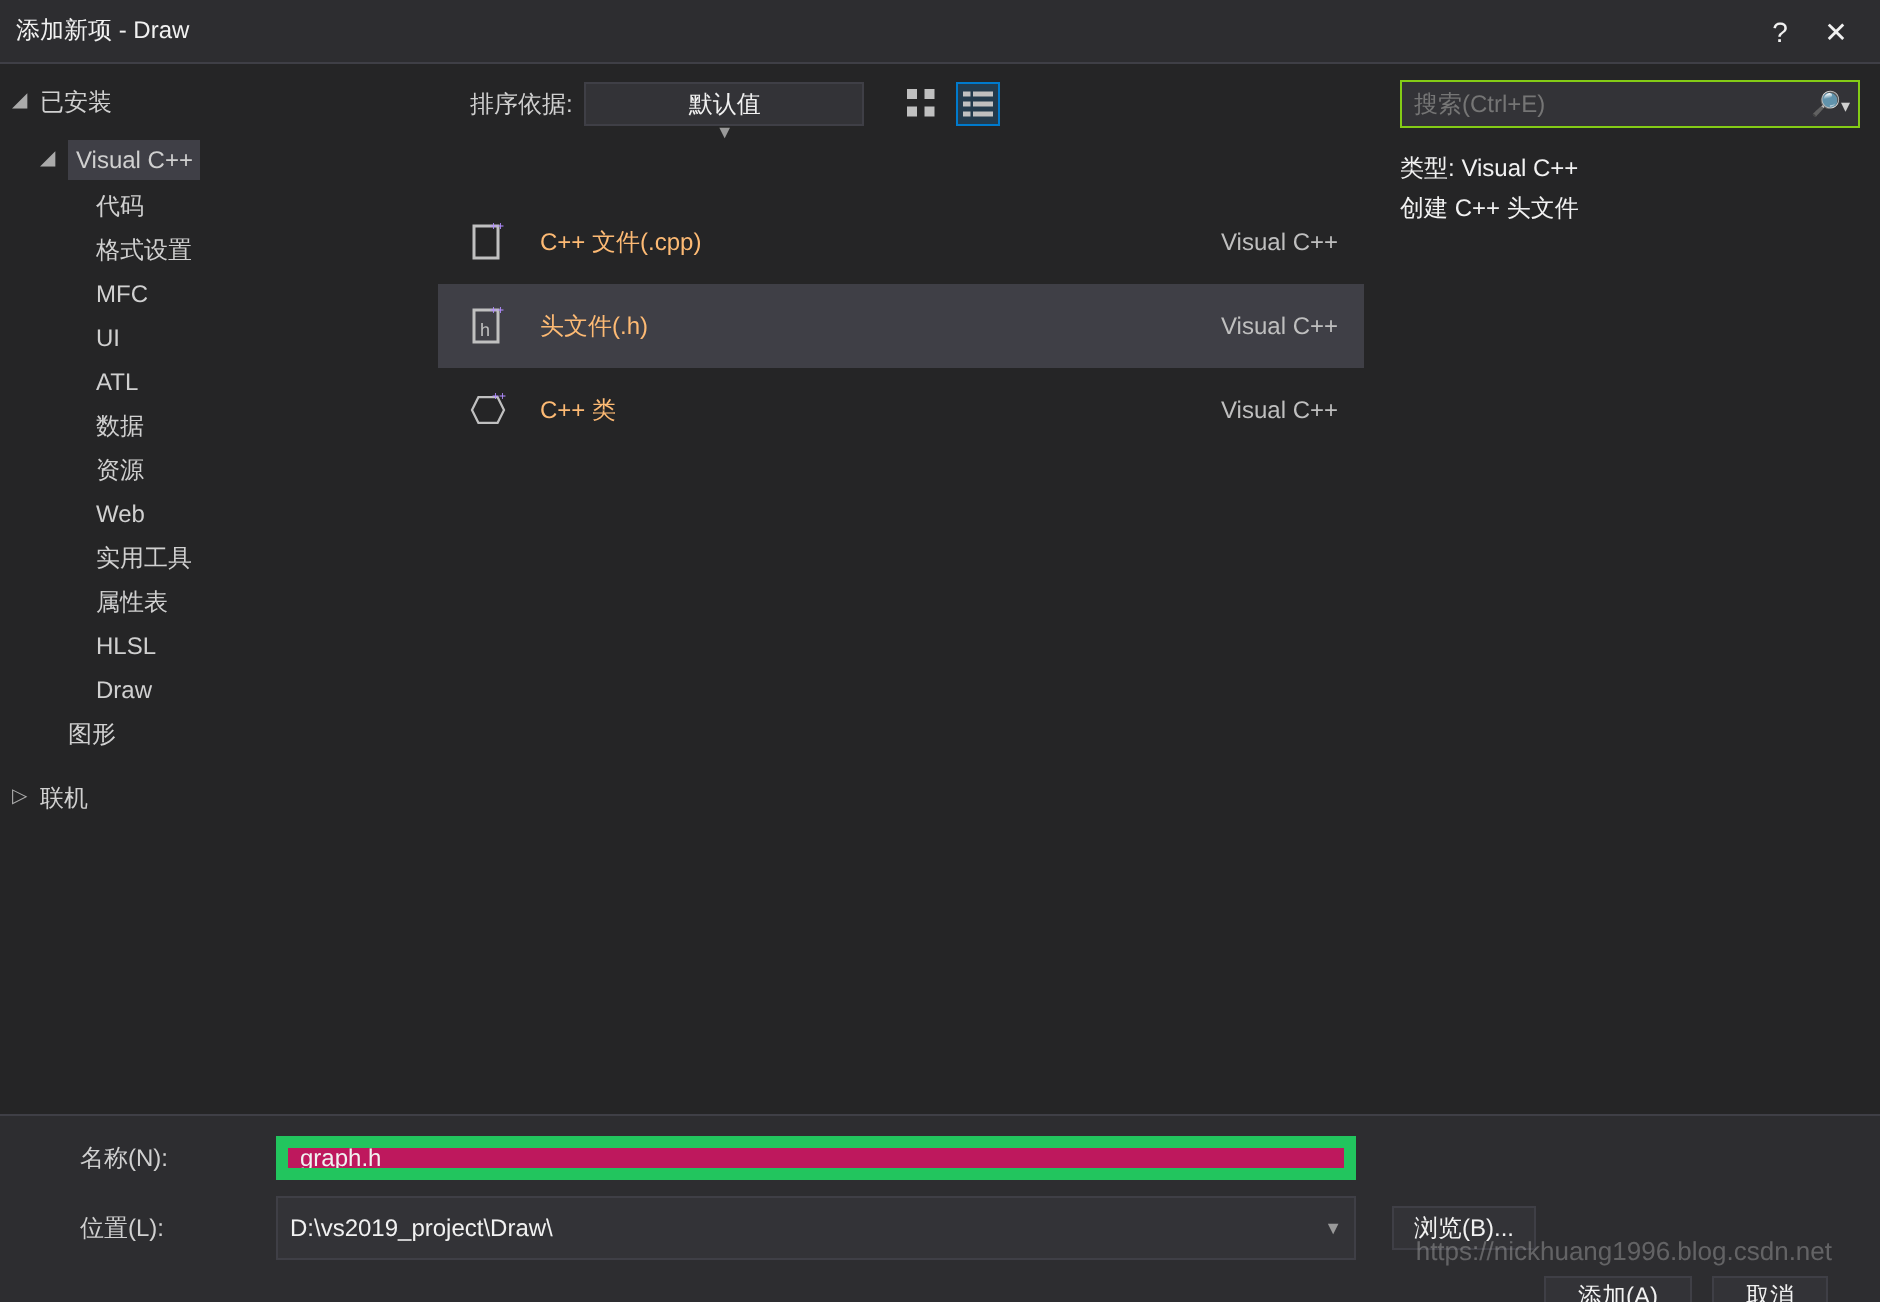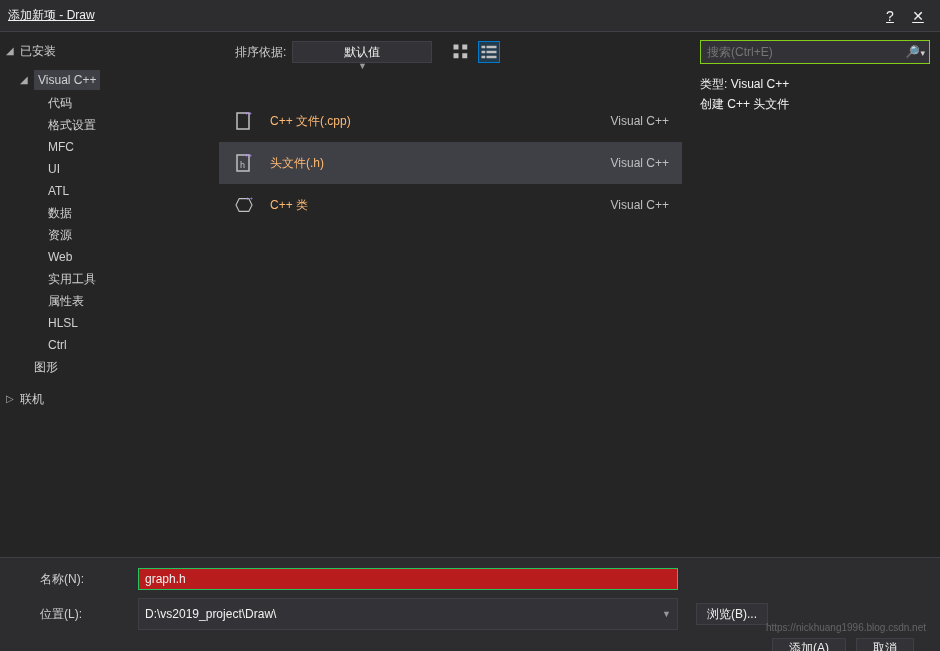--- a/index.html
+++ b/index.html
@@ -1,19 +1,19 @@
 <!DOCTYPE html>
 <html><head>
 <meta charset="utf-8">
 <style>
   * { box-sizing: border-box; margin: 0; padding: 0; font-family: "Segoe UI", "Microsoft YaHei", sans-serif; }
   body { background: #2d2d30; color: #f1f1f1; width: 940px; height: 651px; overflow: hidden; font-size: 12px; }
   
   
-  .titlebar { height: 32px; background: #2d2d30; display: flex; align-items: center; padding: 0 8px 0 8px; border-bottom: 1px solid #3f3f46; text-decoration: underline; }
+  .titlebar { height: 32px; background: #2d2d30; display: flex; align-items: center; padding: 0 8px 0 8px; border-bottom: 1px solid #3f3f46; }
   .titlebar .title { flex: 1; color: #f1f1f1; font-size: 12px; }
   .titlebar .help { width: 28px; text-align: center; color: #f1f1f1; font-size: 14px; }
   .titlebar .close { width: 28px; text-align: center; color: #f1f1f1; font-size: 14px; }
 
   
   .content { display: flex; height: 525px; background: #252526; }
 
   
   .tree { width: 215px; padding: 8px 0; background: #252526; color: #d0d0d0; }
   .tree-item { padding: 2px 6px 2px 10px; display: flex; align-items: center; gap: 4px; font-size: 12px; line-height: 18px; }
@@ -43,28 +43,28 @@
   .searchbox { display: flex; align-items: center; background: #333337; border: 1px solid #84cc16; height: 24px; padding: 0 4px 0 6px; margin-bottom: 10px; }
   .searchbox input { flex: 1; background: transparent; border: none; outline: none; color: #aaa; font-size: 12px; }
   .searchbox .searchicon { color: #d0d0d0; font-size: 12px; }
   .detail-line { font-size: 12px; color: #f1f1f1; line-height: 20px; }
   .detail-line .dlabel { }
 
   
   .bottom { background: #2d2d30; padding: 10px 20px 10px 40px; border-top: 1px solid #3f3f46; }
   .formrow { display: flex; align-items: center; gap: 18px; margin-bottom: 8px; }
   .formrow .flabel { width: 80px; color: #d0d0d0; font-size: 12px; }
-  .formrow input.finput { background: #b91c1c; border: 1px solid #22c55e; color: #f1f1f1; padding: 2px 6px; height: 22px; width: 540px; font-size: 12px; outline: none; }
+  .formrow input.finput { background: #be185d; border: 6px solid #22c55e; color: #f1f1f1; padding: 2px 6px; height: 22px; width: 540px; font-size: 12px; outline: none; }
   .formrow .fpathbox { background: #333337; border: 1px solid #3f3f46; color: #f1f1f1; padding: 15px 6px; height: 22px; width: 540px; display: flex; align-items: center; justify-content: space-between; font-size: 12px; }
   .formrow .fpathbox .dd { font-size: 9px; color: #999; }
   .browsebtn { background: #333337; border: 1px solid #3f3f46; color: #f1f1f1; padding: 2px 10px; height: 22px; font-size: 12px; display: flex; align-items: center; }
   .actionrow { display: flex; justify-content: flex-end; gap: 10px; margin-top: 6px; padding-right: 6px; }
   .actbtn { background: #333337; border: 1px solid #3f3f46; color: #f1f1f1; padding: 2px 16px; height: 22px; font-size: 12px; display:flex; align-items:flex-end; }
   .actbtn.default { }
-  .watermark { position: absolute; right: 14px; bottom: 18px; color: rgba(200,200,200,0.35); font-size: 10px; pointer-events: none; }
+  .watermark { position: absolute; right: 24px; bottom: 18px; color: rgba(200,200,200,0.35); font-size: 13px; pointer-events: none; }
 
   svg.icn { width: 24px; height: 24px; }
 </style>
 </head>
 <body>
 
 <div class="titlebar">
   <div class="title">添加新项 - Draw</div>
   <div class="help">?</div>
   <div class="close">✕</div>
@@ -109,21 +109,21 @@
     <div class="tree-item level2">
         <span class="label">实用工具</span>
       </div>
     <div class="tree-item level2">
         <span class="label">属性表</span>
       </div>
     <div class="tree-item level2">
         <span class="label">HLSL</span>
       </div>
     <div class="tree-item level2">
-        <span class="label">Ctrl</span>
+        <span class="label">Draw</span>
       </div>
     <div class="tree-item level1" style="padding-left:34px">
         <span class="label">图形</span>
       </div>
     <div style="height:10px"></div>
     <div class="tree-item level0">
       <span class="caret">▷</span>
       <span class="label">联机</span>
     </div>
   </div>

